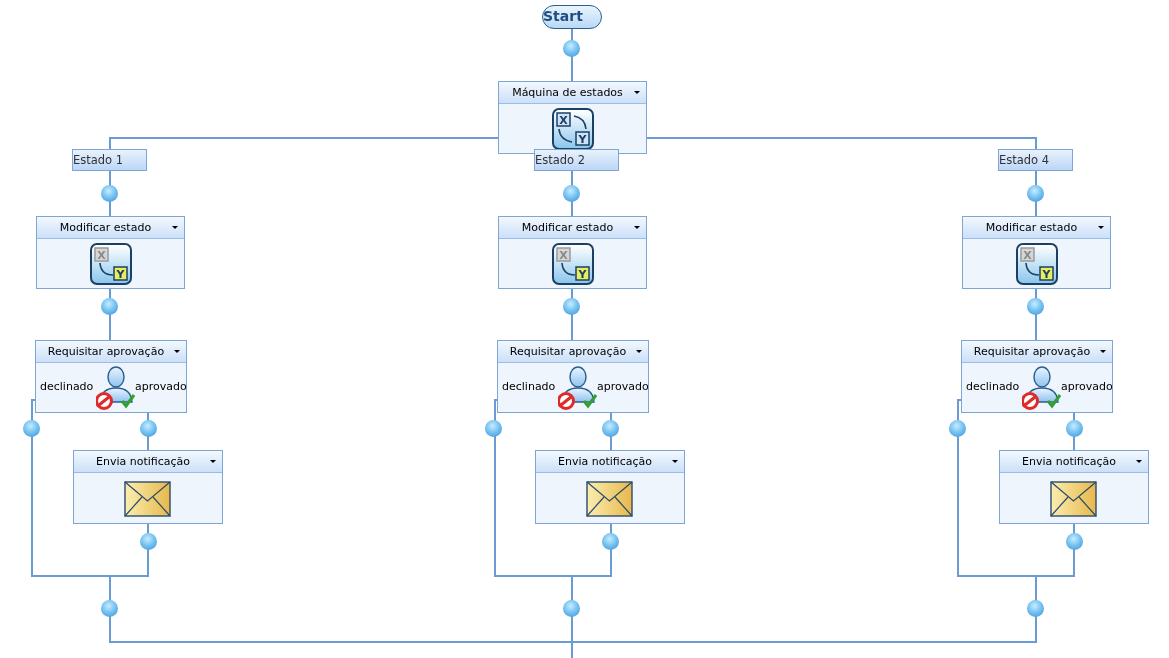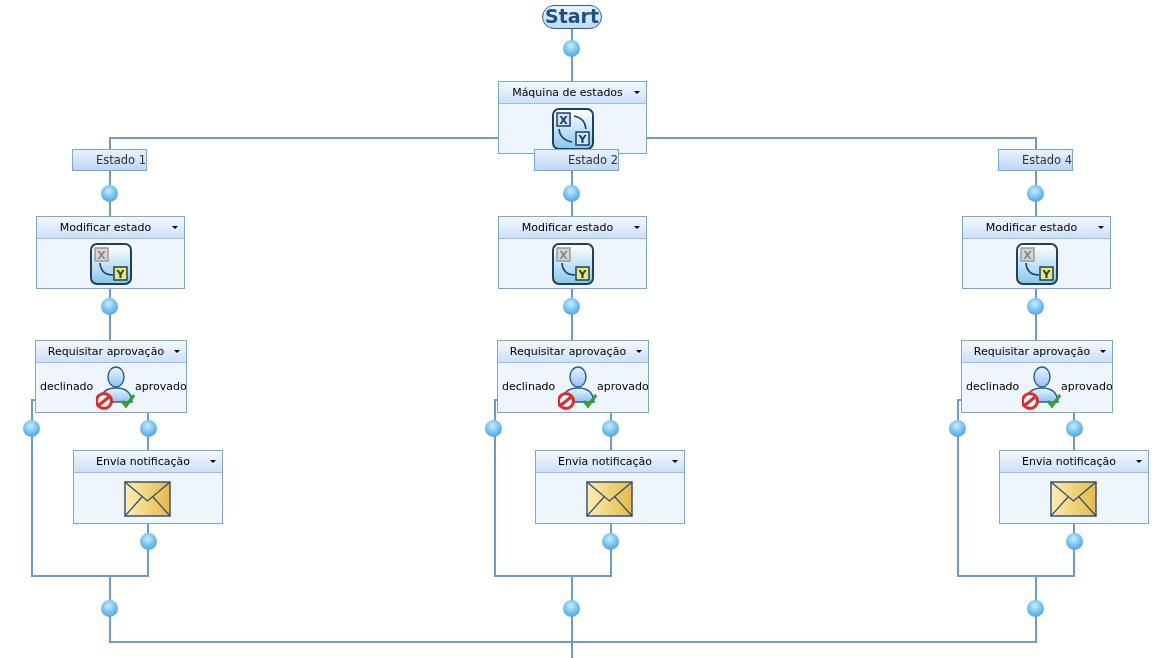--- a/index.html
+++ b/index.html
@@ -1,31 +1,31 @@
 <!DOCTYPE html>
 <html><head>
 <meta charset="utf-8">
 <style>
   html, body { margin:0; padding:0; background:#ffffff; }
   body { width:1169px; height:658px; position:relative; overflow:hidden;
          font-family:"DejaVu Sans", sans-serif; font-size:11px; color:#000; }
   #wires { position:absolute; left:0; top:0; width:1169px; height:658px; }
   .start { position:absolute; left:542px; top:5px; width:60px; height:24px; box-sizing:border-box;
            border:1.5px solid #2b5e93; border-radius:12px;
-           background:linear-gradient(#eaf4fd,#b9d9f6); color:#1f4e82; font-weight:bold; font-size:19px;
-           text-align:center; line-height:21px; }
+           background:linear-gradient(#eaf4fd,#b9d9f6); color:#1f4e82; font-weight:bold; font-size:14px;
+           text-align:left; line-height:21px; }
   .act { position:absolute; box-sizing:border-box; border:1px solid #7ea6d4; background:#eef5fd; }
   .act .hd { height:22px; box-sizing:border-box; border-bottom:1px solid #9dbce3;
              background:linear-gradient(#f3f8fe,#cbe0f9); text-align:center; line-height:21px;
              font-size:11px; position:relative; padding-right:10px; }
   .act .dd { position:absolute; right:6px; top:9px; width:0; height:0;
              border-left:3px solid transparent; border-right:3px solid transparent; border-top:3px solid #000; }
   .act .bd { position:relative; }
   .state { position:absolute; box-sizing:border-box; height:22px; border:1px solid #7ea6d4;
-           background:linear-gradient(#e8f2fd,#bcd7f8); text-align:right; line-height:20px; color:#333; font-size:11.5px; }
+           background:linear-gradient(#e8f2fd,#bcd7f8); text-align:left; line-height:20px; color:#333; font-size:11.5px; }
   .dot { position:absolute; width:17px; height:17px; border-radius:50%;
          background:radial-gradient(circle at 45% 35%, #c8ecff 0%, #77c3f2 45%, #3a8cd6 100%); }
   .iconbox { position:absolute; width:42px; height:42px; box-sizing:border-box; border:2px solid #1c3f66; border-radius:7px;
              background:linear-gradient(#ffffff,#8cc7ec); }
   .lbl { position:absolute; font-size:11px; }
 </style>
 </head>
 <body>
 
 <svg id="wires" xmlns="http://www.w3.org/2000/svg">

